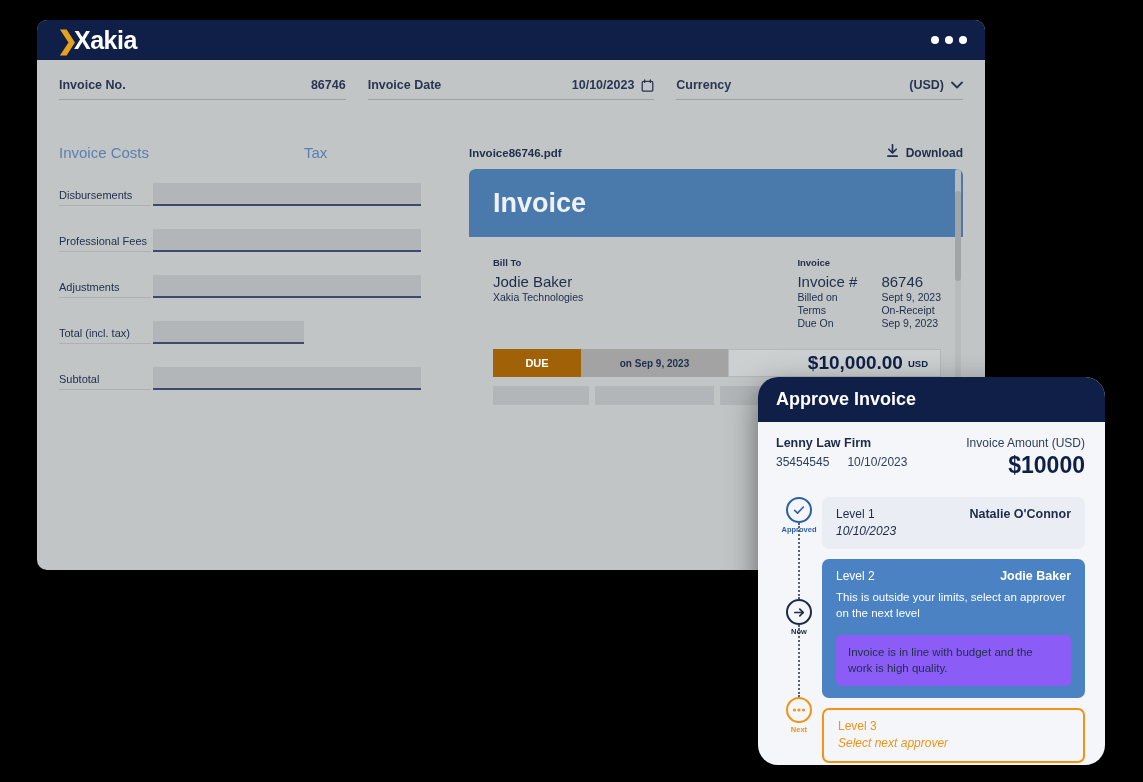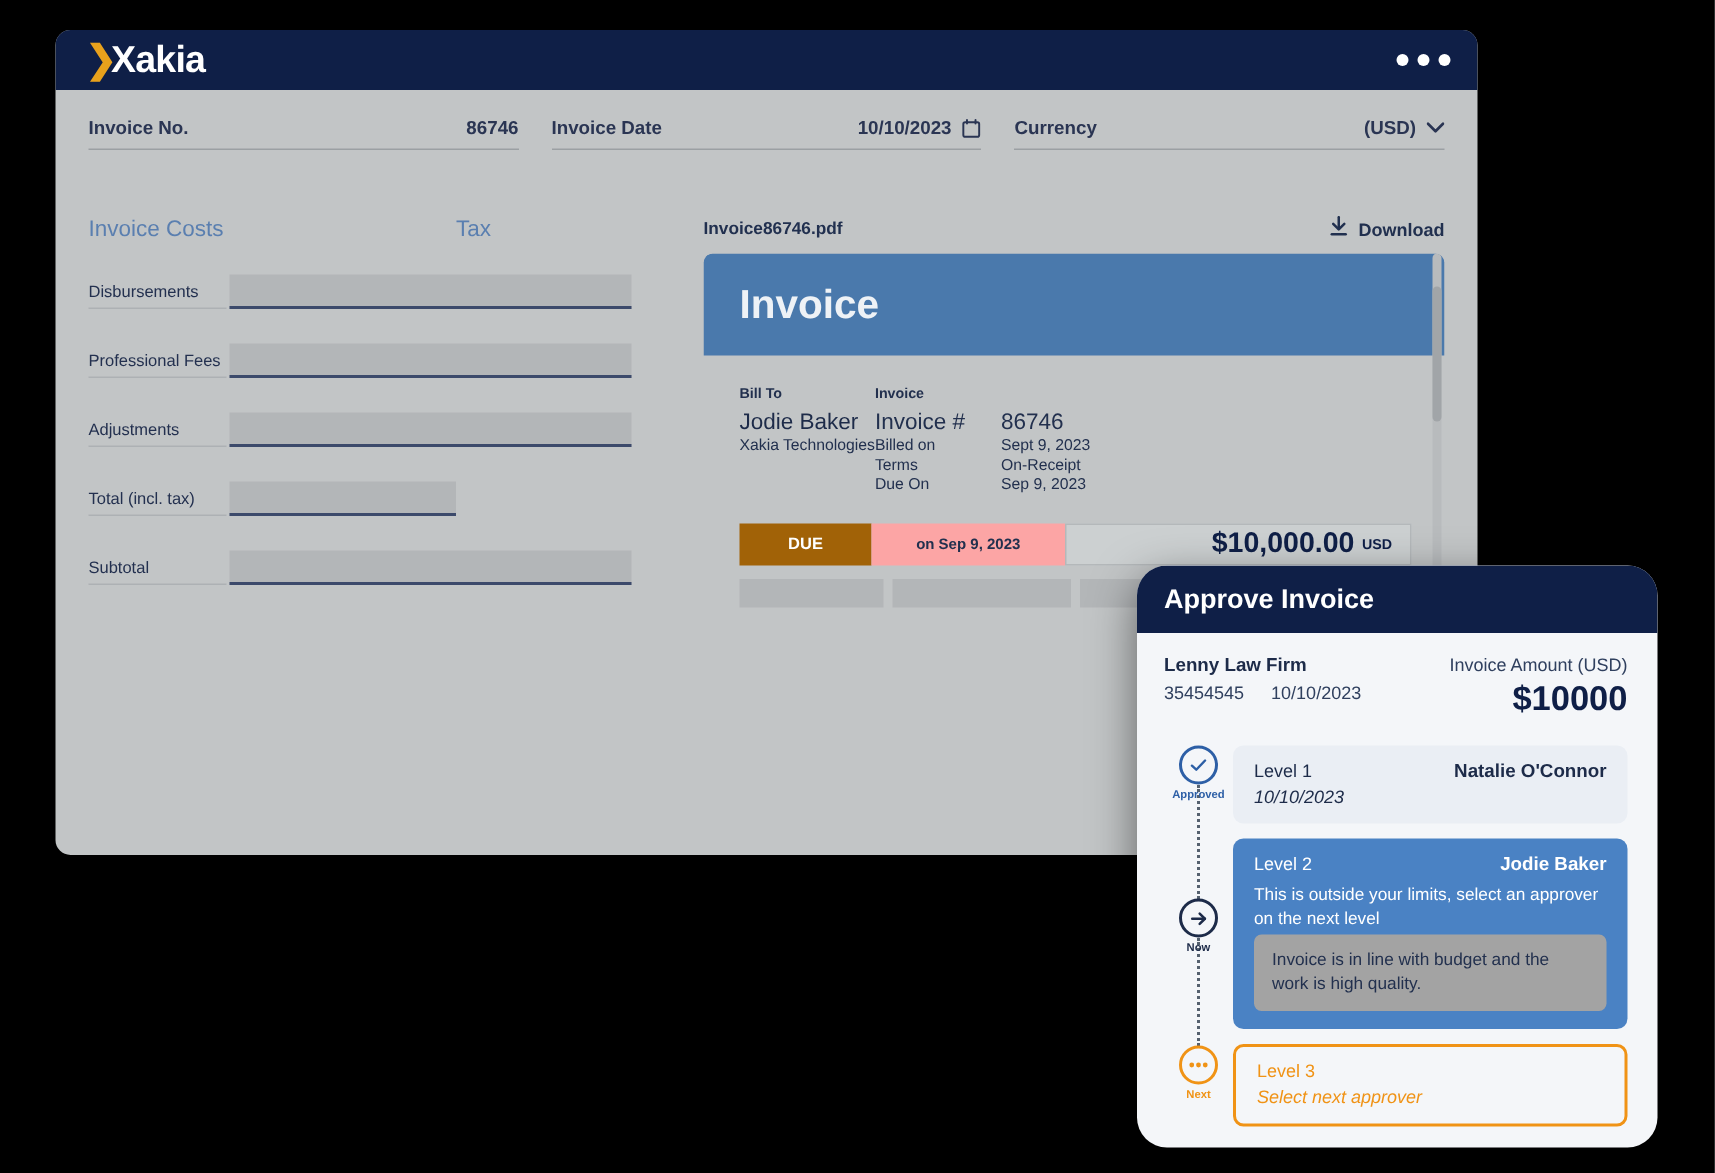--- a/index.html
+++ b/index.html
@@ -98,38 +98,38 @@
   .pdf-frame {
     position: relative; border-radius: 6px 6px 0 0; overflow: hidden;
     height: 380px; background: #c2c5c6;
   }
   .pdf-head {
     background: #4a79ac; height: 68px; border-radius: 6px 6px 0 0;
     display: flex; align-items: center; padding-left: 24px;
   }
   .pdf-head-title { color: #eef2f6; font-size: 27px; font-weight: 700; }
   .pdf-inner { padding: 20px 22px 0 24px; }
-  .pdf-cols { display: flex; }
+  .pdf-cols { display: flex; justify-content: space-between; }
   .pdf-sub { font-size: 9.5px; font-weight: 700; color: #22304e; margin-bottom: 5px; }
   .pdf-name-big { font-size: 15px; color: #1d2b49; margin-bottom: 1px; }
   .pdf-company { font-size: 10.5px; color: #22304e; }
   .meta-grid {
     display: grid; grid-template-columns: auto auto; gap: 1px 24px;
     font-size: 10.5px; color: #22304e;
   }
   .meta-grid .k1 { font-size: 15px; }
   .meta-grid .v1 { font-size: 15px; }
   .due-row { display: flex; margin-top: 20px; height: 28px; align-items: stretch; }
   .due-badge {
     background: #a16207; color: #fff; font-size: 11px; font-weight: 700;
     display: flex; align-items: center; justify-content: center; width: 88px;
   }
   .due-date {
-    background: #fca5a5; color: #22304e; font-size: 10px; font-weight: 700;
-    display: flex; align-items: center; justify-content: center; width: 129px;
+    background: #a3a3a3; color: #22304e; font-size: 10px; font-weight: 700;
+    display: flex; align-items: center; justify-content: center; width: 147px;
   }
   .due-amt {
     background: #ccd0d1; flex: 1; display: flex; align-items: center;
     justify-content: flex-end; padding-right: 12px; gap: 5px;
     border: 1px solid #b4b8ba;
   }
   .due-amt .big { font-size: 19px; font-weight: 700; color: #0f1f47; }
   .due-amt .cur { font-size: 9.5px; font-weight: 700; color: #0f1f47; }
   .tbl-head { display: flex; margin-top: 16px; font-size: 10.5px; font-weight: 700; color: #22304e; }
   .tbl-head span:nth-child(1) { width: 102px; }
@@ -200,21 +200,21 @@
   .card-top { display: flex; justify-content: space-between; align-items: baseline; }
   .lvl { font-size: 12px; color: #1d2b49; }
   .lvl.white { color: #ffffff; }
   .lvl.orange { color: #f09316; }
   .who { font-size: 12.5px; font-weight: 700; color: #1d2b49; }
   .who.white { color: #ffffff; }
   .card-date { font-size: 12px; font-style: italic; color: #1d2b49; margin-top: 3px; }
   .card-date.orange { color: #f09316; }
   .l2-msg { font-size: 11.5px; color: #ffffff; margin-top: 7px; line-height: 1.35; }
   .l2-note {
-    background: #a3a3a3; border-radius: 5px; margin-top: 2px;
+    background: #8b5cf6; border-radius: 5px; margin-top: 14px;
     padding: 10px 12px; font-size: 11.5px; color: #22304e; line-height: 1.35;
   }
 </style>
 </head>
 <body>
 
 <div class="stage">
 
   <div class="app-window">
 

